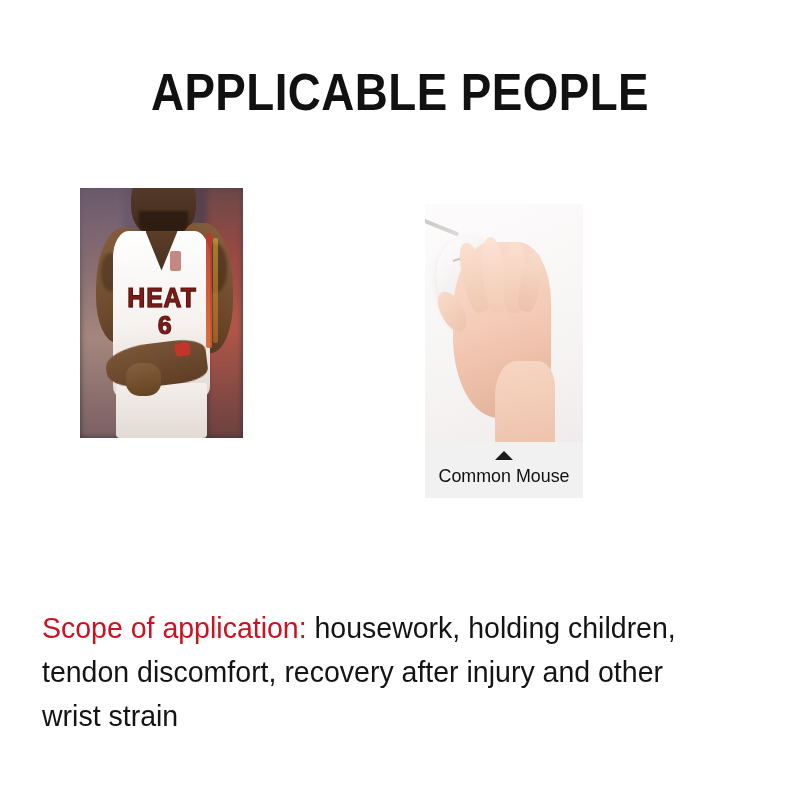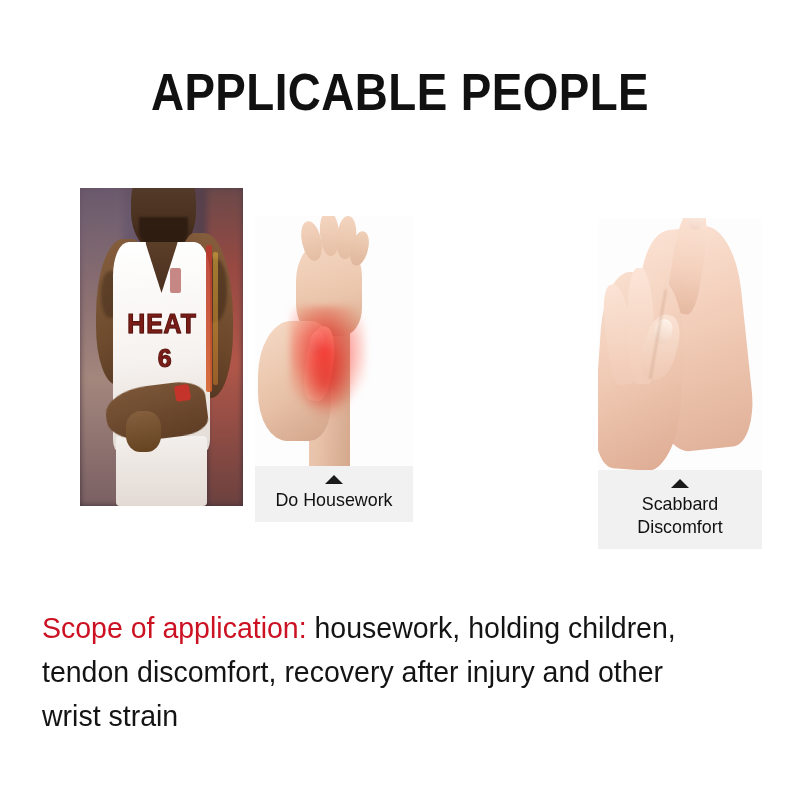--- a/index.html
+++ b/index.html
@@ -70,21 +70,21 @@
     font-size: 19px;
     line-height: 23px;
     color: #111111;
     font-weight: 400;
     transform: scaleX(0.94);
     transform-origin: center;
   }
 
   
   #panel-sports   { left: 80px;  top: 188px; width: 163px; }
-  #panel-sports   .panel-photo { height: 318px; }
+  #panel-sports   .panel-photo { height: 250px; }
   #panel-house    { left: 255px; top: 216px; width: 158px; }
   #panel-house    .panel-photo { height: 250px; }
   #panel-mouse    { left: 425px; top: 204px; width: 158px; }
   #panel-mouse    .panel-photo { height: 238px; }
   #panel-scabbard { left: 598px; top: 218px; width: 164px; }
   #panel-scabbard .panel-photo { height: 252px; }
 
   
   .bb-scene { position: absolute; inset: 0; background:
       radial-gradient(ellipse 120% 80% at 20% 12%, #6f5f74 0%, #57414c 45%, #3d2f38 100%); }
@@ -291,63 +291,42 @@
         <div class="bb-wordmark">HEAT</div>
         <div class="bb-number">6</div>
         <div class="bb-shorts"></div>
         <div class="bb-forearm"></div>
         <div class="bb-band"></div>
         <div class="bb-hand"></div>
       </div>
     </div>
   </div>
 
-  <div class="panel" id="panel-house">
+
+  <div class="panel" id="panel-mouse">
     <div class="panel-photo">
-      <div class="hw-scene">
-        <div class="hw-forearm"></div>
-        <div class="hw-palm"></div>
-        <div class="hw-f1"></div>
-        <div class="hw-f2"></div>
-        <div class="hw-f3"></div>
-        <div class="hw-f4"></div>
-        <div class="hw-grip"></div>
-        <div class="hw-thumb"></div>
-        <div class="hw-thumbnail"></div>
-        <div class="hw-glow"></div>
-        <div class="hw-glow2"></div>
+      <div class="ms-scene">
+        <div class="ms-cord"></div>
+        <div class="ms-body"></div>
+        <div class="ms-split"></div>
+        <div class="ms-hand"></div>
+        <div class="ms-fing1"></div>
+        <div class="ms-fing2"></div>
+        <div class="ms-fing3"></div>
+        <div class="ms-fing4"></div>
+        <div class="ms-thumb"></div>
+        <div class="ms-wrist"></div>
       </div>
     </div>
     <div class="panel-caption">
       <div class="caption-arrow"></div>
-      <div class="caption-label">Do Housework</div>
+      <div class="caption-label">Common Mouse</div>
     </div>
   </div>
 
-
-  <div class="panel" id="panel-scabbard">
-    <div class="panel-photo">
-      <div class="sc-scene">
-        <div class="sc-backhand"></div>
-        <div class="sc-index"></div>
-        <div class="sc-nail-top"></div>
-        <div class="sc-fronthand"></div>
-        <div class="sc-f1"></div>
-        <div class="sc-f2"></div>
-        <div class="sc-thumb"></div>
-        <div class="sc-nail"></div>
-        <div class="sc-crease"></div>
-      </div>
-    </div>
-    <div class="panel-caption">
-      <div class="caption-arrow"></div>
-      <div class="caption-label">Scabbard</div>
-      <div class="caption-label">Discomfort</div>
-    </div>
-  </div>
 
 </div>
 
 <div class="scope-block">
   <div class="scope-line"><span class="scope-emph">Scope of application:</span><span> housework, holding children,</span></div>
   <div class="scope-line">tendon discomfort, recovery after injury and other</div>
   <div class="scope-line">wrist strain</div>
 </div>
 
 </body></html>

